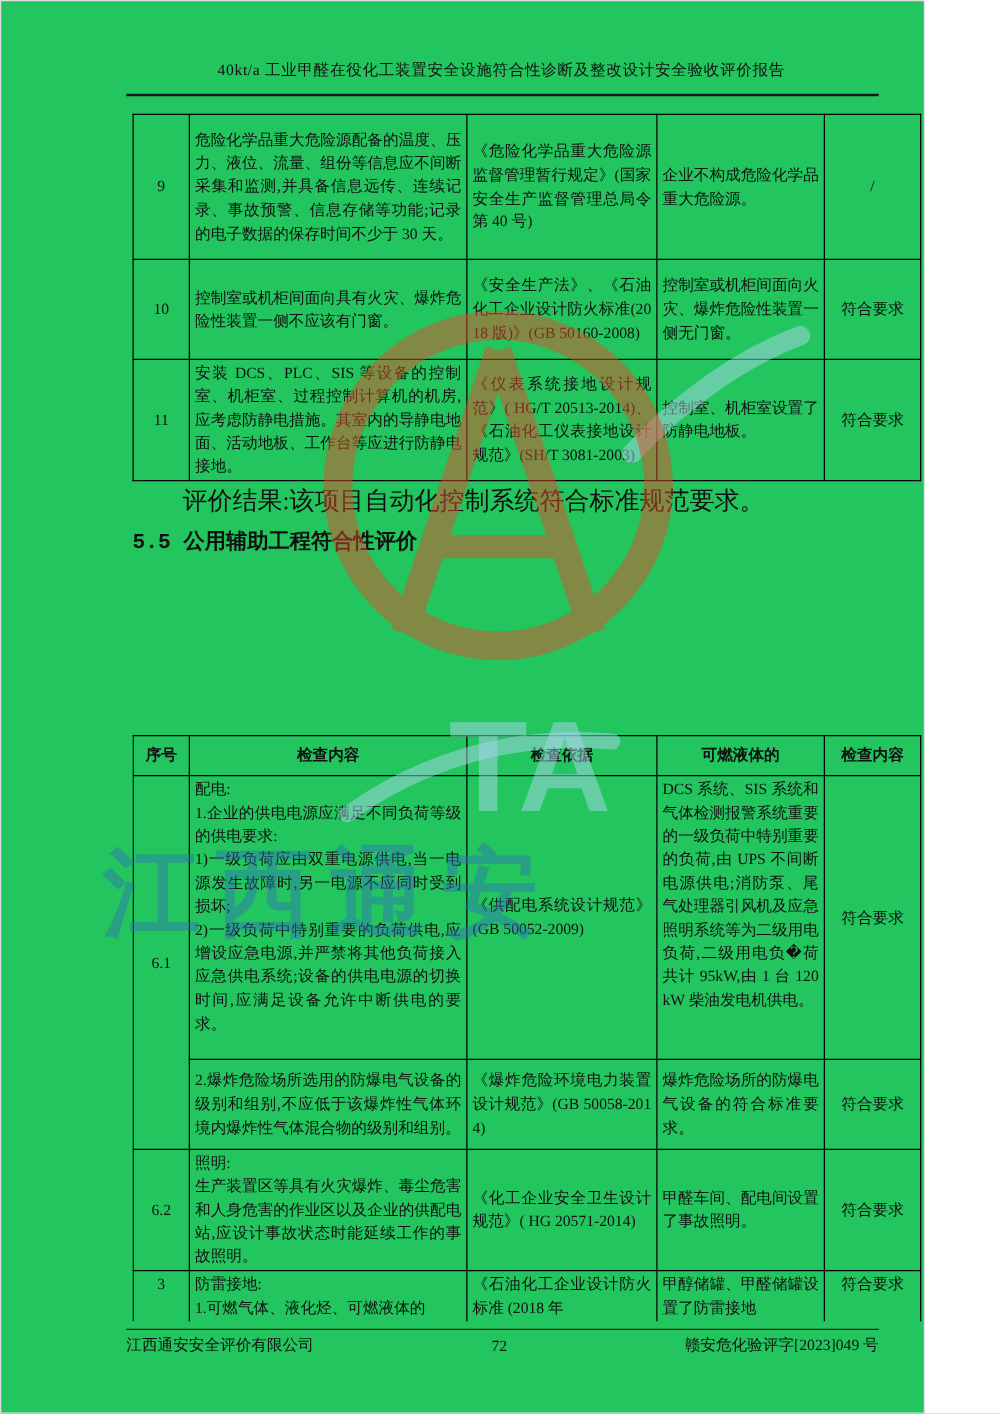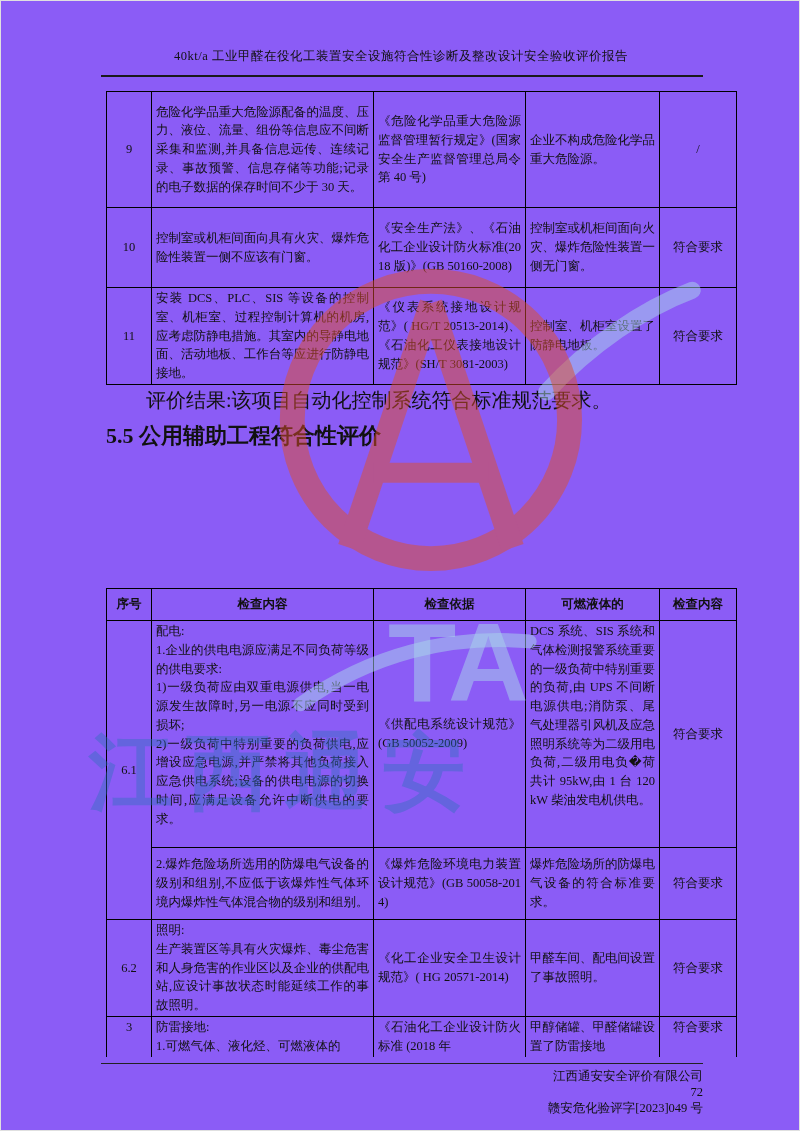--- a/index.html
+++ b/index.html
@@ -1,47 +1,47 @@
 <!DOCTYPE html>
 <html><head>
 <meta charset="utf-8">
 <style>
   html,body{margin:0;padding:0;}
   body{background:#ffffff;}
-  .page{position:relative;width:800px;height:1131px;background:#8b5cf6;overflow:hidden;
+  .page{position:relative;width:740px;height:1131px;background:#22c55e;overflow:hidden;
         font-family:"Liberation Serif","DejaVu Serif",serif;color:#111;border:1px solid #e0e0e0;box-sizing:border-box;}
   .layer-content{position:absolute;inset:0;z-index:1;}
   .layer-watermark{position:absolute;inset:0;z-index:2;pointer-events:none;}
 
   .doc-header{position:absolute;top:47px;left:50px;width:700px;text-align:center;font-size:12.5px;letter-spacing:.5px;}
   .header-rule{position:absolute;top:74px;left:100px;width:602px;border-top:2px solid #1a1a1a;}
 
   table.check{border-collapse:collapse;table-layout:fixed;width:630px;}
   table.check td,table.check th{border:1px solid #000;padding:1px 4px;font-size:12.5px;line-height:1.5;
         vertical-align:middle;overflow:hidden;word-break:break-all;}
   table.check th{font-family:Liberation Serif, serif;font-weight:bold;text-align:center;}
   .c-no{text-align:center;}
   .c-content,.c-basis,.c-sit{text-align:justify;}
   .c-res{text-align:center;}
   .pre{white-space:pre-line;}
   .vtop{vertical-align:top !important;}
 
   .tbl1{position:absolute;left:105px;top:90px;}
   .eval-note{position:absolute;left:105px;top:386px;width:622px;font-size:20px;text-indent:2em;}
-  .sec-title{position:absolute;left:105px;top:420px;font-size:22px;font-weight:bold;
-        font-family:Liberation Serif, serif;}
+  .sec-title{position:absolute;left:105px;top:420px;font-size:17px;font-weight:bold;
+        font-family:Liberation Mono, monospace;}
   .intro{position:absolute;left:105px;top:459px;width:620px;font-size:15.5px;line-height:28px;
         text-align:justify;text-indent:2em;}
   .tbl2-caption{position:absolute;left:105px;top:564px;width:630px;text-align:center;font-weight:bold;
         font-size:13.5px;font-family:"Liberation Sans","DejaVu Sans",sans-serif;}
   .tbl2-wrap{position:absolute;left:105px;top:587px;width:633px;height:469px;overflow:hidden;}
 
   .footer-rule{position:absolute;top:1062px;left:100px;width:602px;border-top:1px solid #222;}
   .footer{position:absolute;top:1067px;left:100px;width:602px;display:flex;justify-content:space-between;
-        align-items:flex-end;font-size:12.5px;flex-direction:column;}
+        align-items:flex-end;font-size:12.5px;}
 </style>
 </head>
 <body>
 
 <div class="page">
 
   <div class="layer-content">
 
     <div class="doc-header">40kt/a 工业甲醛在役化工装置安全设施符合性诊断及整改设计安全验收评价报告</div>
     <div class="header-rule"></div>

